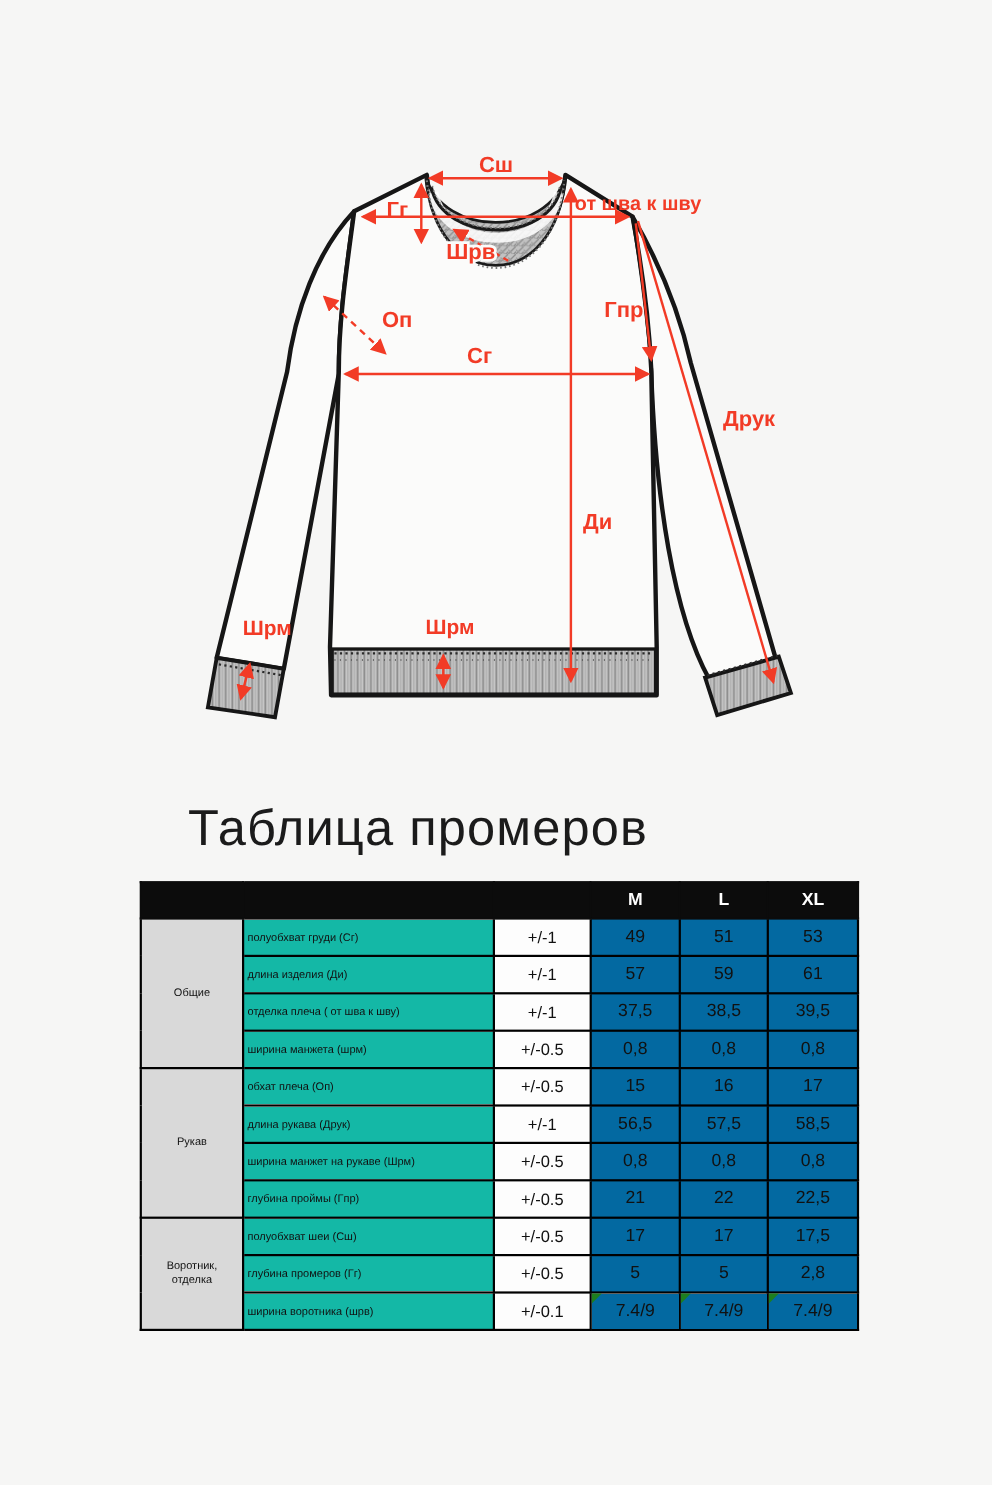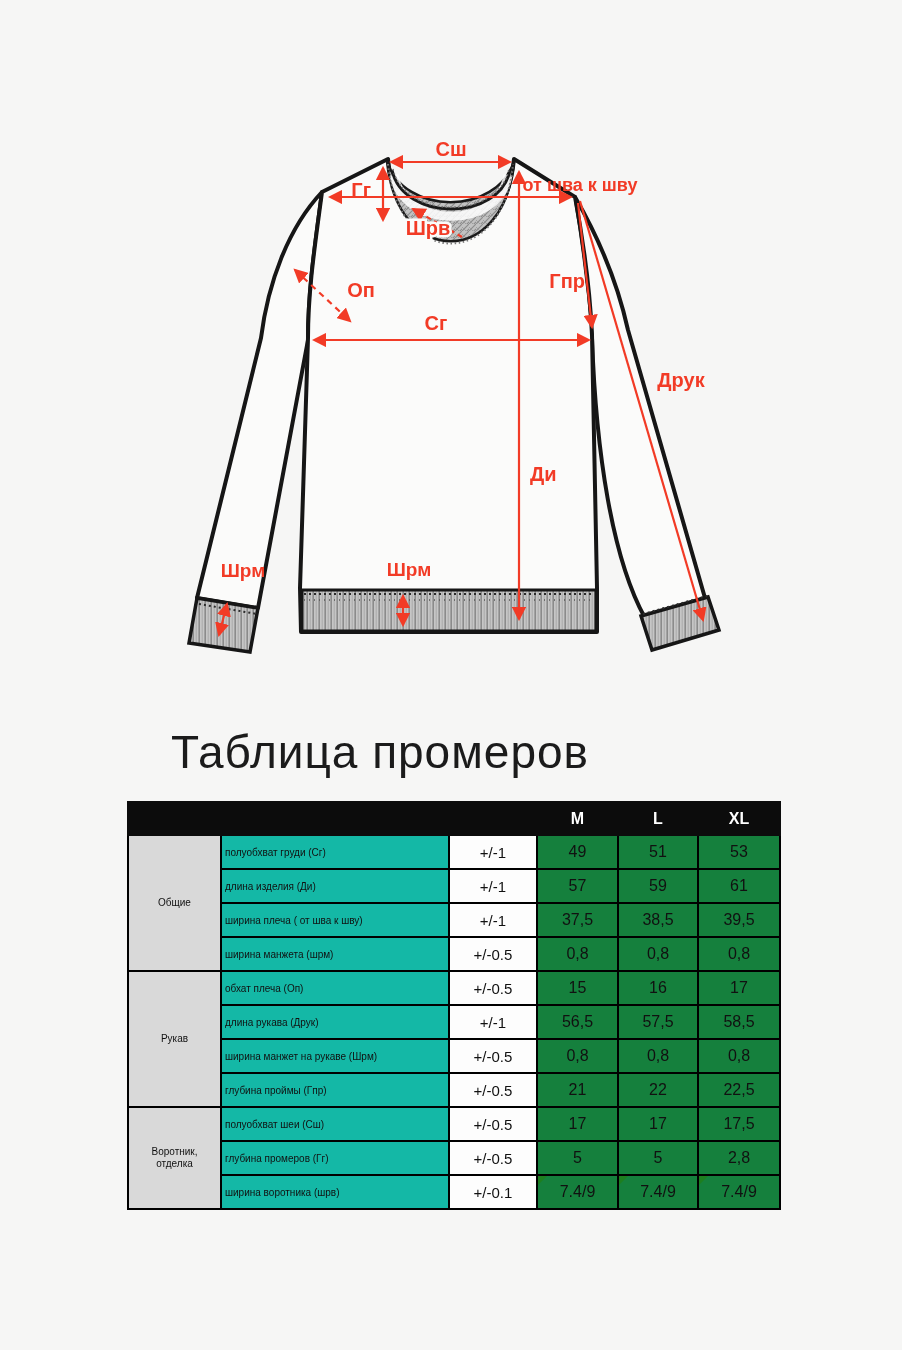--- a/index.html
+++ b/index.html
@@ -27,21 +27,21 @@
   }
   td.group-cell{
     background:#d9d9d9;text-align:center;font-size:10px;line-height:1.2;
     padding:0 4px;
   }
   td.param-cell{
     background:#14b8a6;font-size:10px;padding:0 3px;text-align:left;
     white-space:nowrap;overflow:hidden;
   }
   td.tol-cell{background:#fdfdfd;text-align:center;font-size:15px;}
-  td.val-cell{background:#15803d;text-align:center;font-size:16px;}
+  td.val-cell{background:#0369a1;text-align:center;font-size:16px;}
   td.corner{position:relative;}
   td.corner::before{
     content:"";position:absolute;top:0;left:0;width:0;height:0;
     border-top:9px solid #1d7f1f;border-right:9px solid transparent;
   }
 </style>
 </head>
 <body>
 
 <div class="stage">
@@ -159,21 +159,21 @@
             <td class="val-cell">53</td>
           </tr>
           <tr>
             <td class="param-cell">длина изделия (Ди)</td>
             <td class="tol-cell">+/-1</td>
             <td class="val-cell">57</td>
             <td class="val-cell">59</td>
             <td class="val-cell">61</td>
           </tr>
           <tr>
-            <td class="param-cell">ширина плеча ( от шва к шву)</td>
+            <td class="param-cell">отделка плеча ( от шва к шву)</td>
             <td class="tol-cell">+/-1</td>
             <td class="val-cell">37,5</td>
             <td class="val-cell">38,5</td>
             <td class="val-cell">39,5</td>
           </tr>
           <tr>
             <td class="param-cell">ширина манжета (шрм)</td>
             <td class="tol-cell">+/-0.5</td>
             <td class="val-cell">0,8</td>
             <td class="val-cell">0,8</td>

